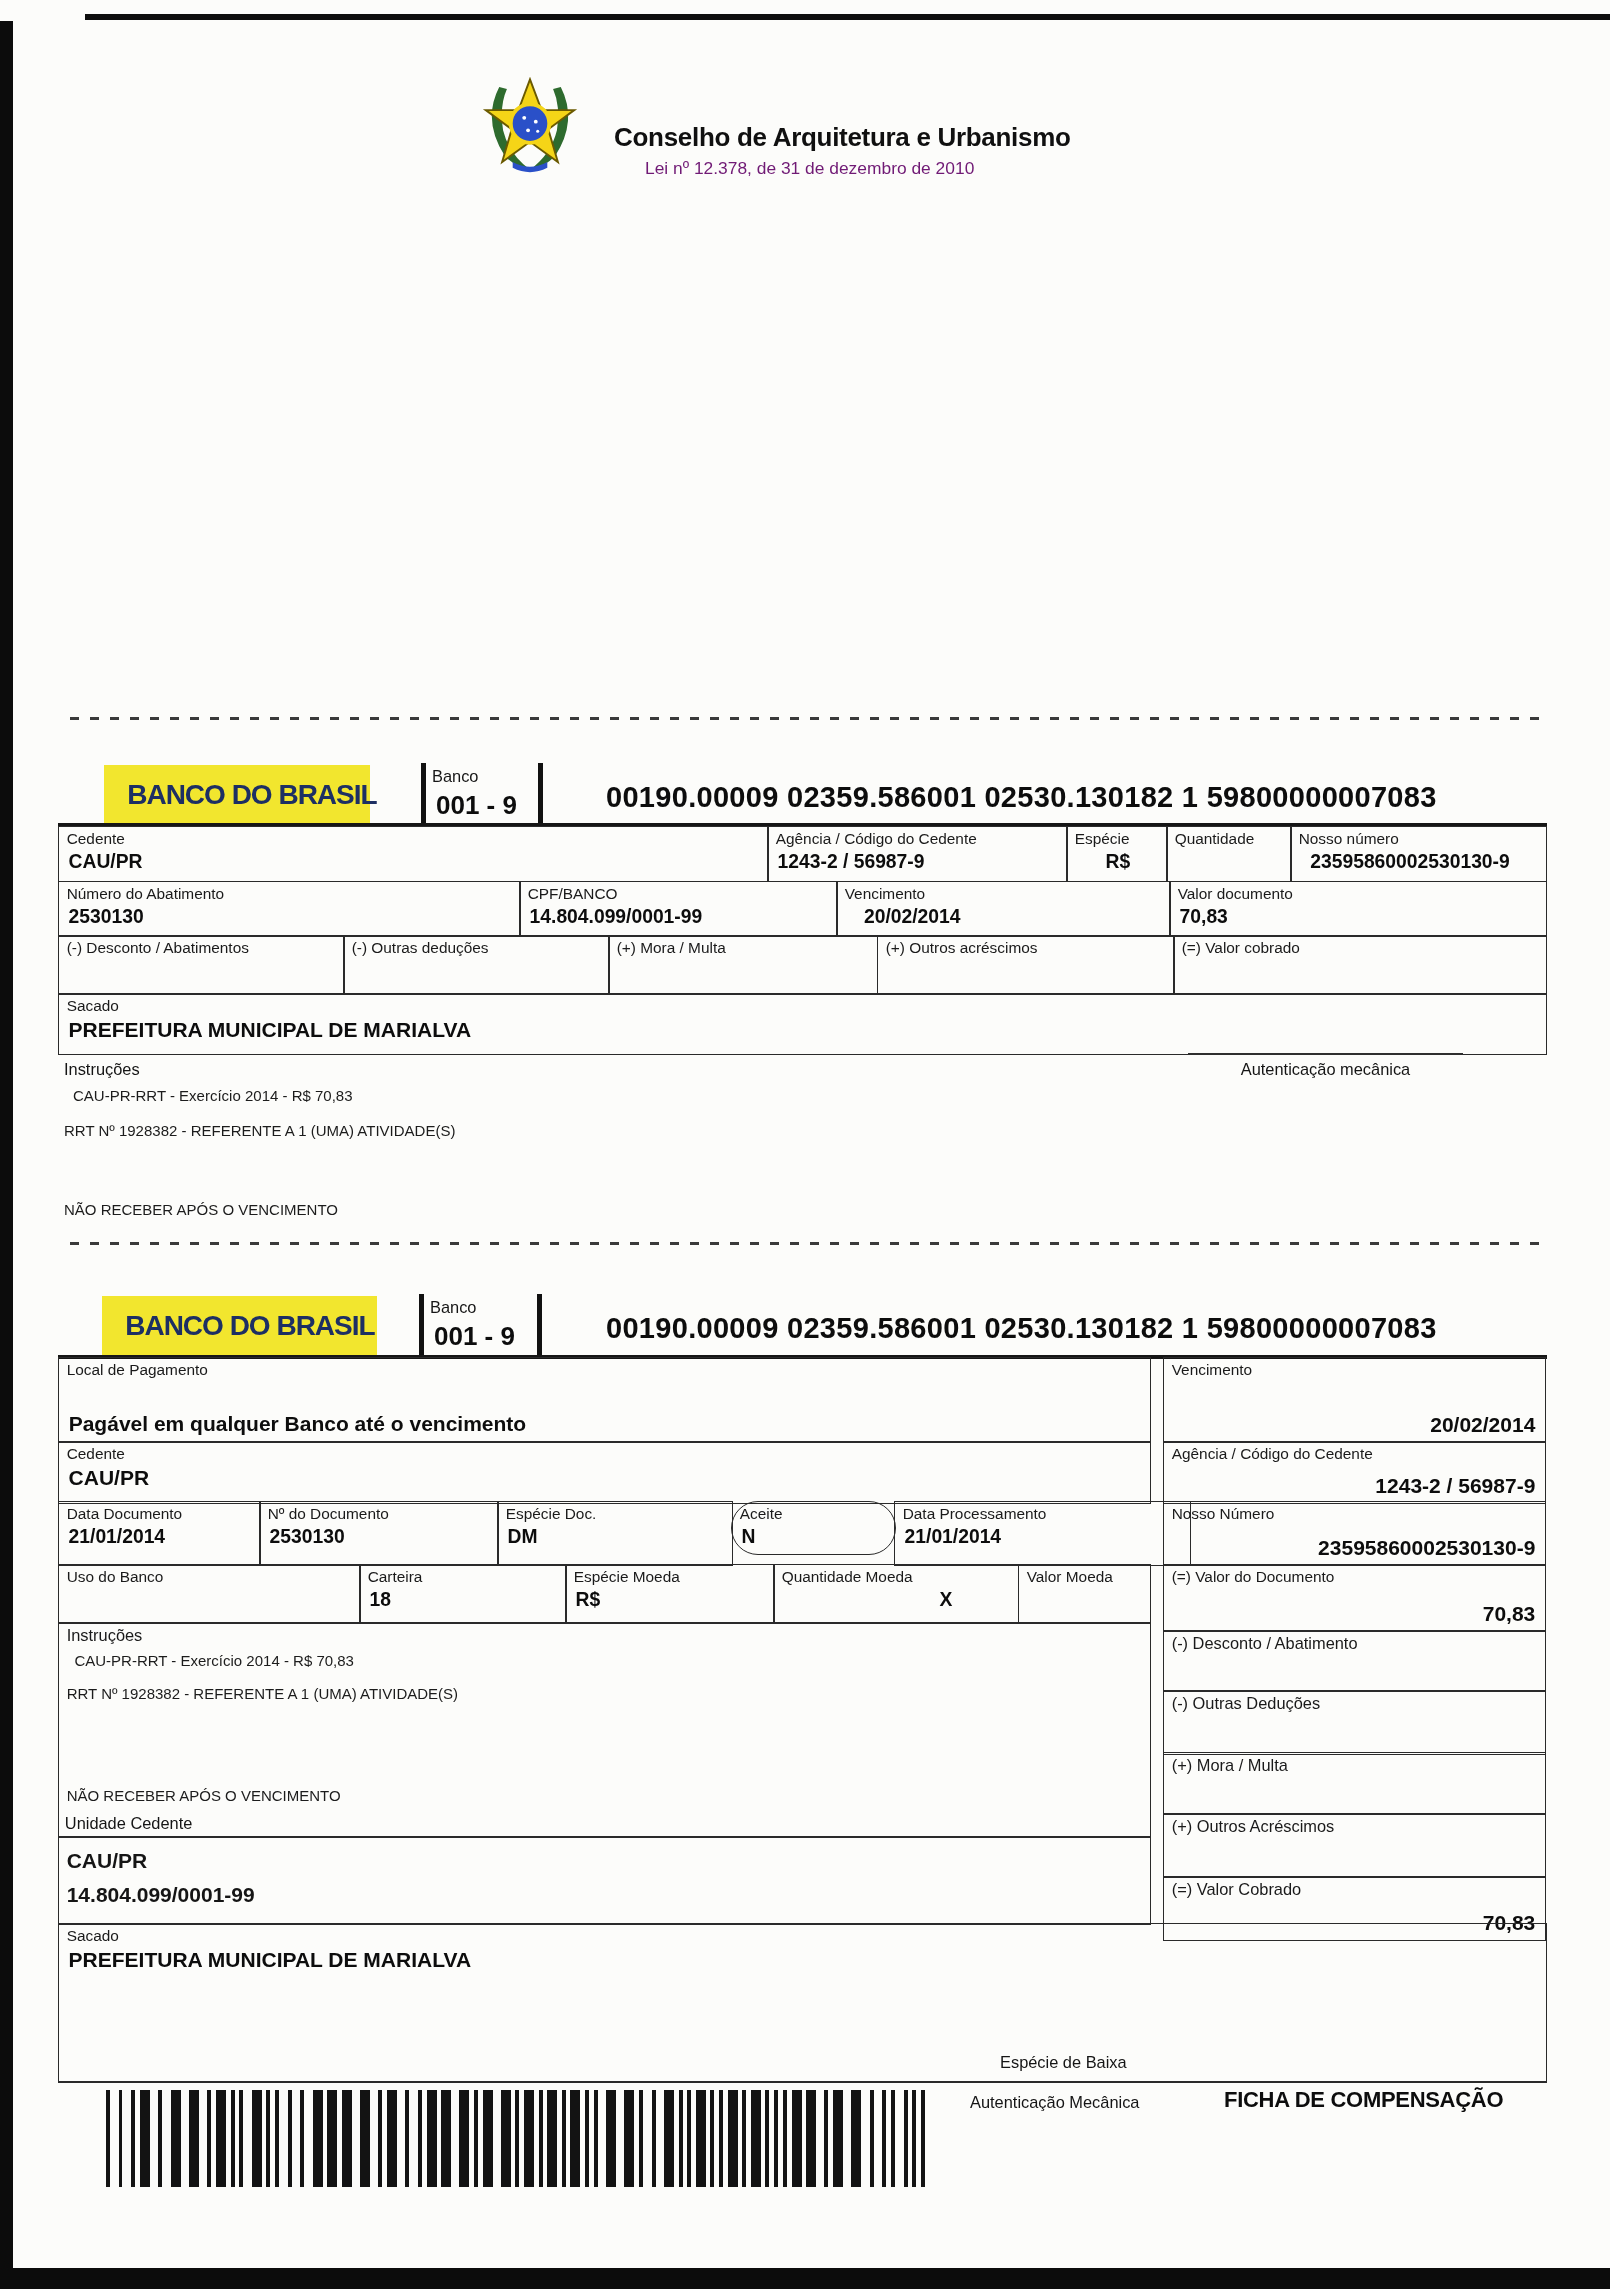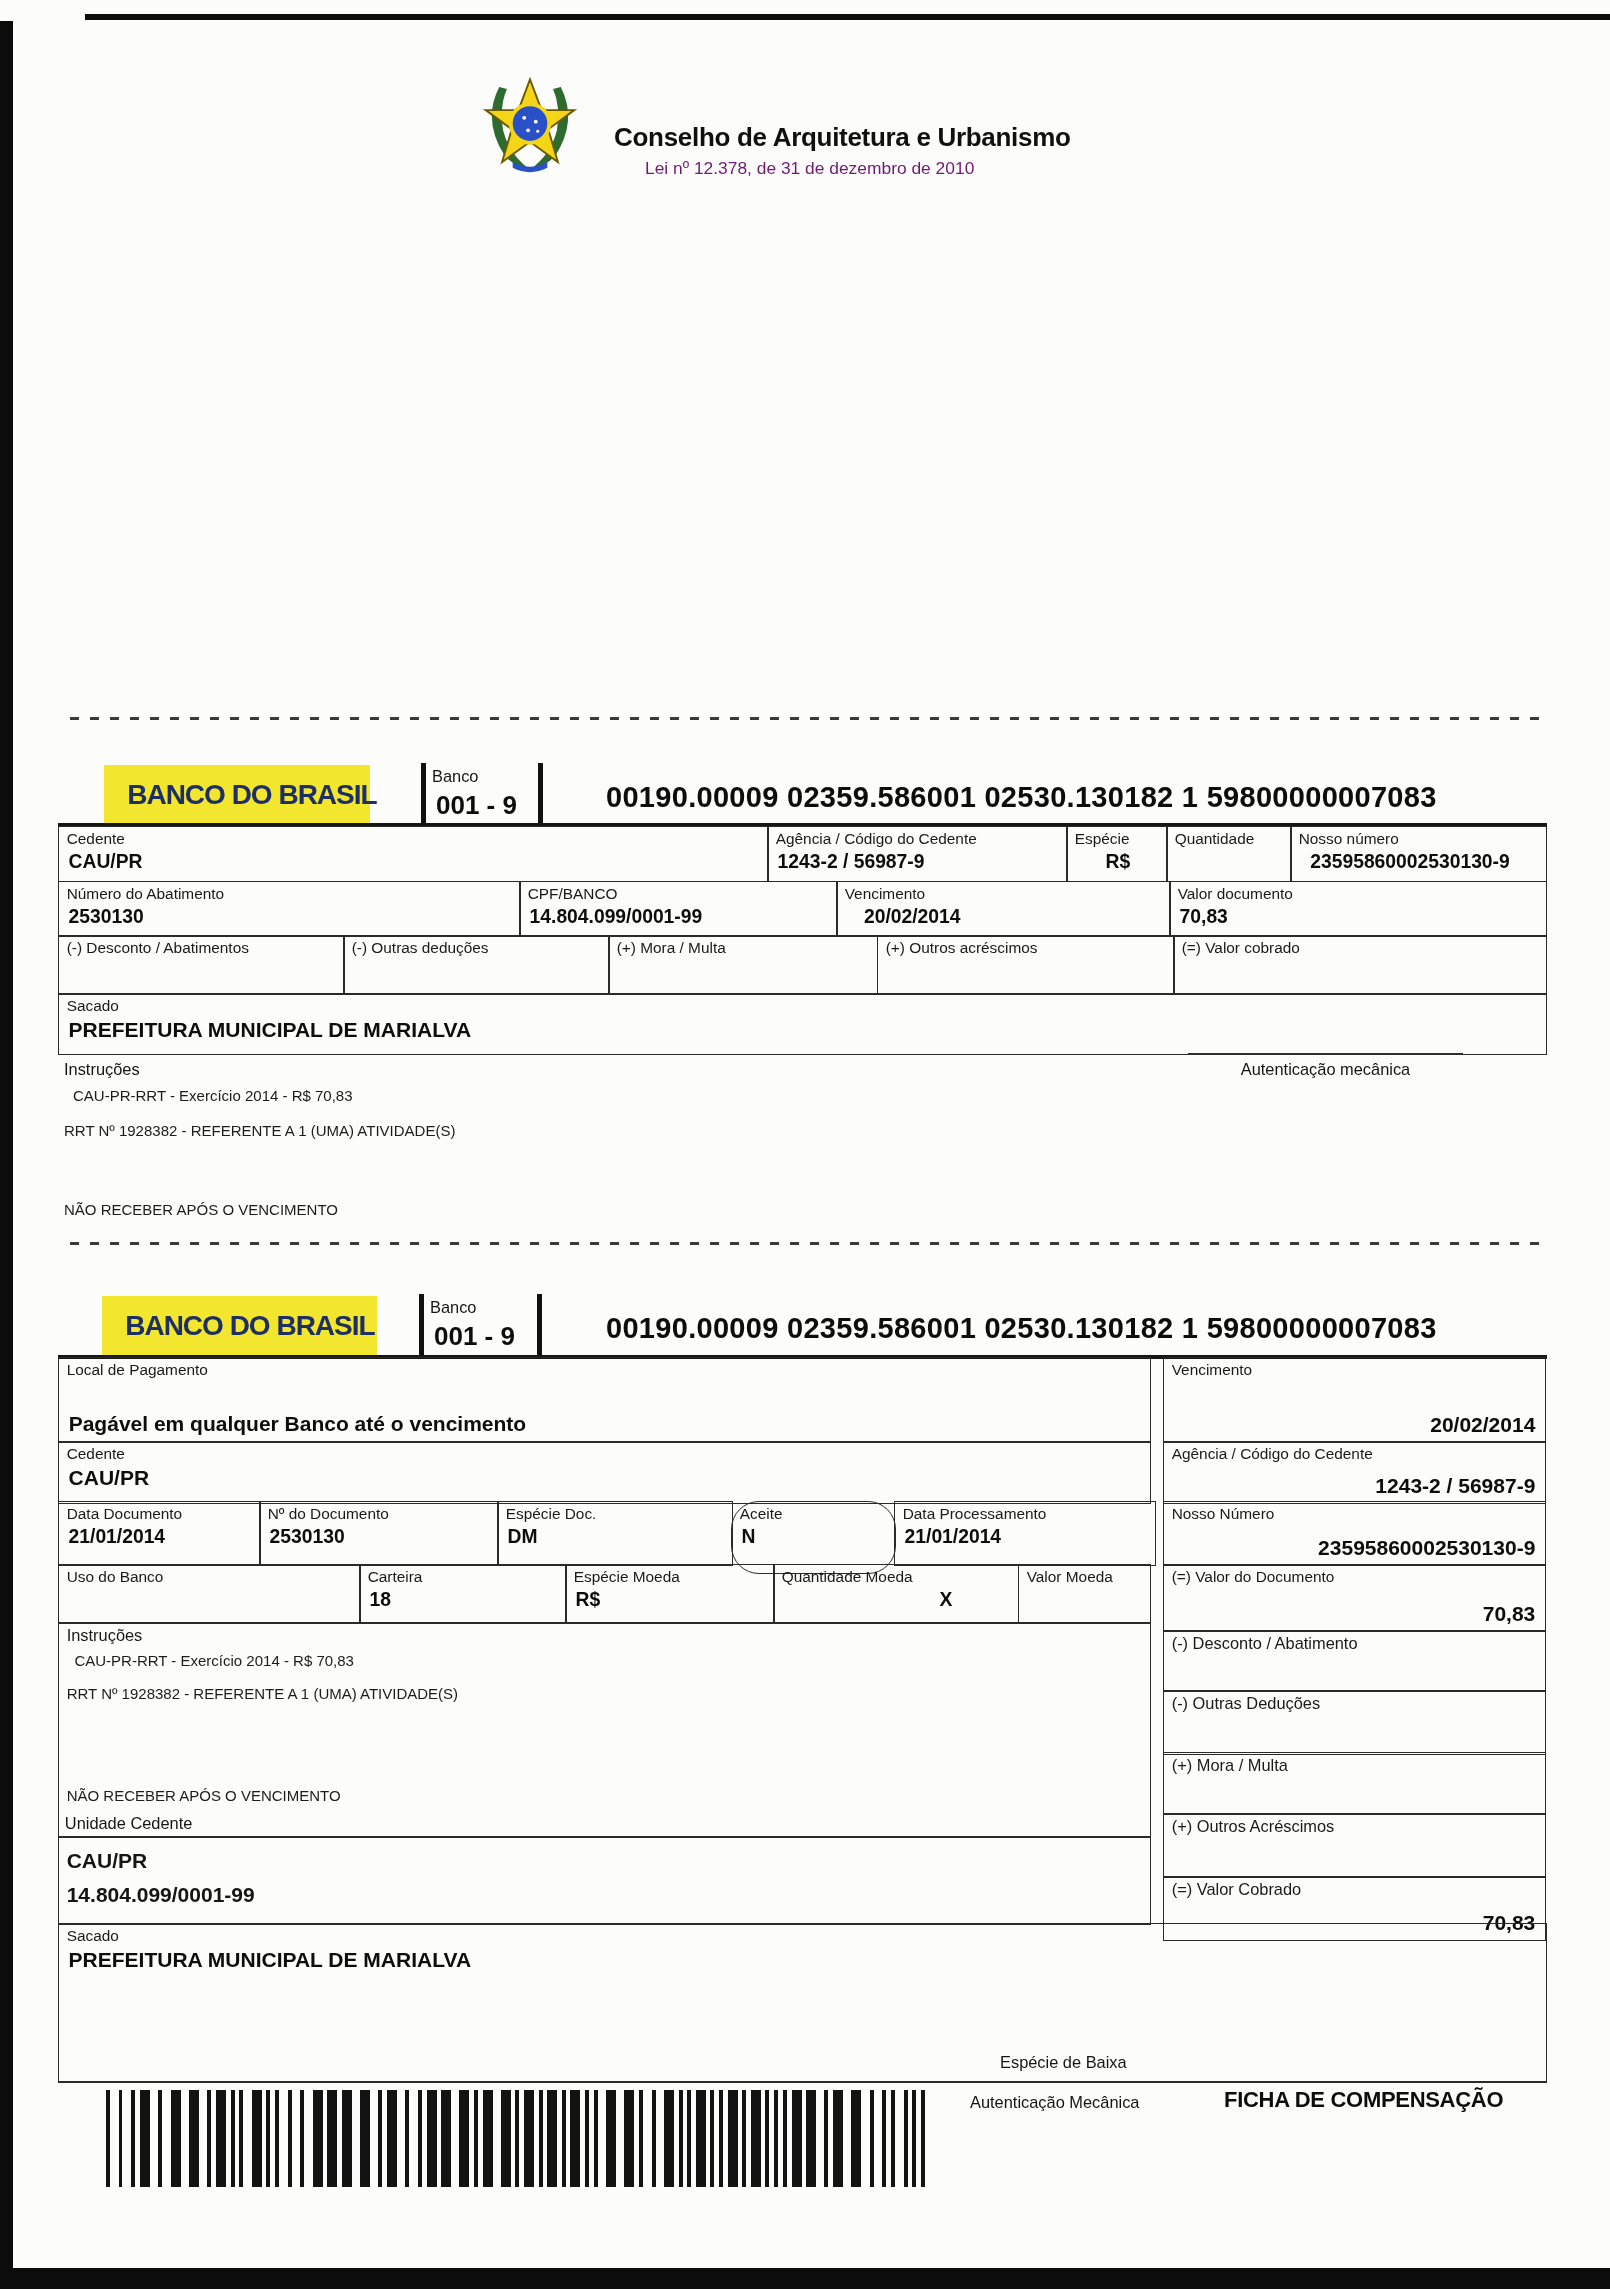--- a/index.html
+++ b/index.html
@@ -188,25 +188,25 @@
     <div class="val">21/01/2014</div>
   </div>
   <div class="cell" style="left:259px;top:1501px;width:240px;height:65px;">
     <div class="lb">Nº do Documento</div>
     <div class="val">2530130</div>
   </div>
   <div class="cell" style="left:497px;top:1501px;width:236px;height:65px;">
     <div class="lb">Espécie Doc.</div>
     <div class="val">DM</div>
   </div>
-  <div class="cell" style="left:731px;top:1501px;width:165px;height:73px;border-radius:28px;">
+  <div class="cell" style="left:731px;top:1501px;width:165px;height:54px;border-radius:28px;">
     <div class="lb">Aceite</div>
     <div class="val">N</div>
   </div>
-  <div class="cell" style="left:894px;top:1501px;width:262px;height:65px;">
+  <div class="cell" style="left:894px;top:1501px;width:297px;height:65px;">
     <div class="lb">Data Processamento</div>
     <div class="val">21/01/2014</div>
   </div>
   <div class="cell" style="left:1163px;top:1501px;width:383px;height:65px;">
     <div class="lb">Nosso Número</div>
     <div class="val-br">23595860002530130-9</div>
   </div>
 
   <div class="cell" style="left:58px;top:1564px;width:303px;height:60px;">
     <div class="lb">Uso do Banco</div>

